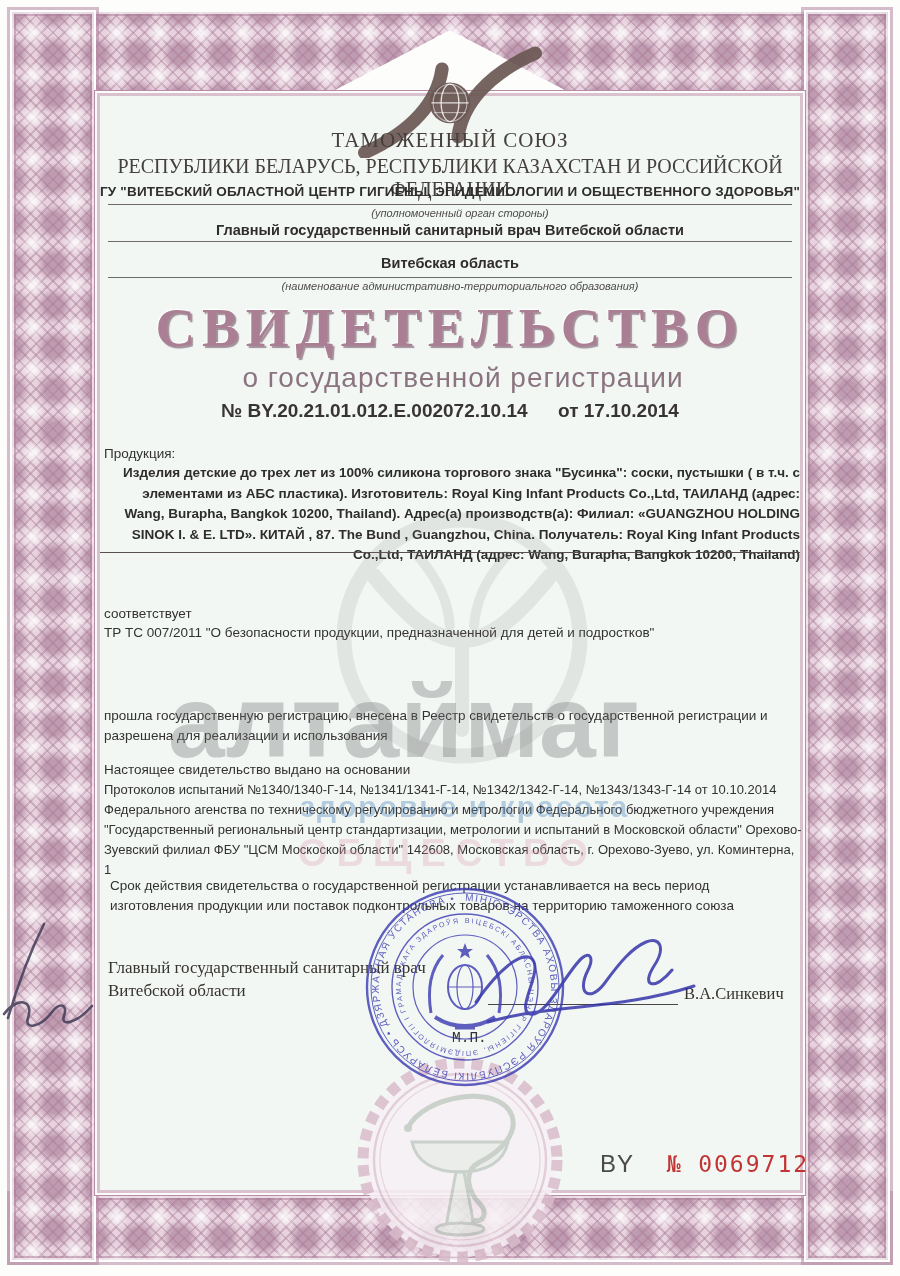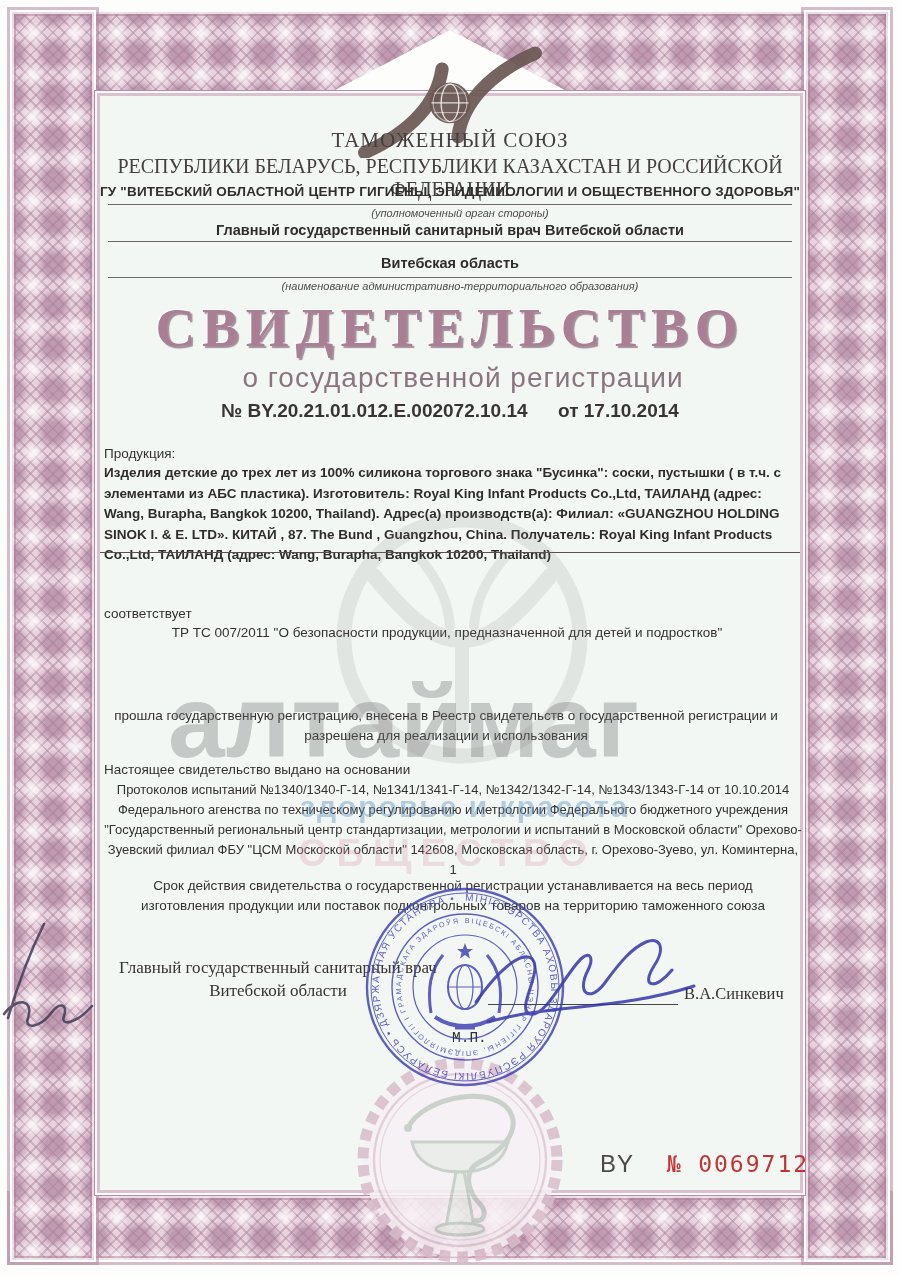--- a/index.html
+++ b/index.html
@@ -22,36 +22,36 @@
   .band-bottom{left:12px;right:12px;bottom:16px;height:64px;}
   .band-left{left:12px;top:12px;bottom:16px;width:82px;}
   .band-right{right:12px;top:12px;bottom:16px;width:82px;}
 
   .content-frame{position:absolute;left:94px;top:90px;right:94px;bottom:80px;z-index:2;
     background:#f2f7f4;
     border:1px solid #b78ca4;
     box-shadow: inset 0 0 0 2px rgba(255,255,255,.95), inset 0 0 0 5px rgba(196,152,175,.55);}
 
   
-  .abs{position:absolute;z-index:4;text-align:center;}
+  .abs{position:absolute;z-index:4;}
   .ctr{left:96px;right:96px;text-align:center;}
   .serif{font-family:"Liberation Serif",serif;}
   .rule{position:absolute;z-index:4;border-top:1px solid #6f6a68;height:0;}
   .cap{font-style:italic;font-size:11px;color:#4f4c4b;margin-left:20px;}
 
   .t-union{font-size:21px;letter-spacing:1px;color:#45403e;}
   .t-repub{font-size:20px;color:#45403e;}
   .t-auth{font-size:13.5px;font-weight:bold;color:#302e2d;letter-spacing:.2px;}
   .t-bold14{font-size:14.5px;font-weight:bold;color:#302e2d;}
   .t-title{font-size:55px;font-weight:bold;letter-spacing:7px;color:#aa7f93;
      text-shadow:-1px -1px 0 rgba(255,255,255,.85), 2px 2px 1px rgba(96,58,78,.55);}
   .t-sub{font-size:28px;color:#8b7480;letter-spacing:1px;padding-left:26px;}
   .t-num{font-size:19px;font-weight:bold;color:#383434;}
   .t-body{font-size:13.5px;line-height:20px;color:#343231;}
-  .t-body-b{font-size:13.5px;line-height:20.5px;font-weight:bold;color:#2f2d2c;text-align:left;}
+  .t-body-b{font-size:13.5px;line-height:20.5px;font-weight:bold;color:#2f2d2c;text-align:right;}
   .t-capc{font-style:italic;font-size:12.5px;line-height:17.5px;color:#3e3c3b;text-align:center;}
   .t-signer{font-family:"Liberation Serif",serif;font-size:17px;line-height:23px;color:#37332f;}
   .t-name{font-family:"Liberation Serif",serif;font-size:16.5px;color:#37332f;}
   .t-mp{font-size:14.5px;color:#3a3a8f;font-family:Liberation Mono, monospace;}
   .t-by{font-size:24px;color:#4c4a49;letter-spacing:1px;}
   .t-blank{font-family:"DejaVu Sans Mono",monospace;font-size:23px;color:#c23434;letter-spacing:2px;}
 
   
   .wm{position:absolute;z-index:5;pointer-events:none;}
   .wm-shop{left:168px;top:664px;font-size:102px;font-weight:bold;color:#6f6f6f;opacity:.34;letter-spacing:1px;}

